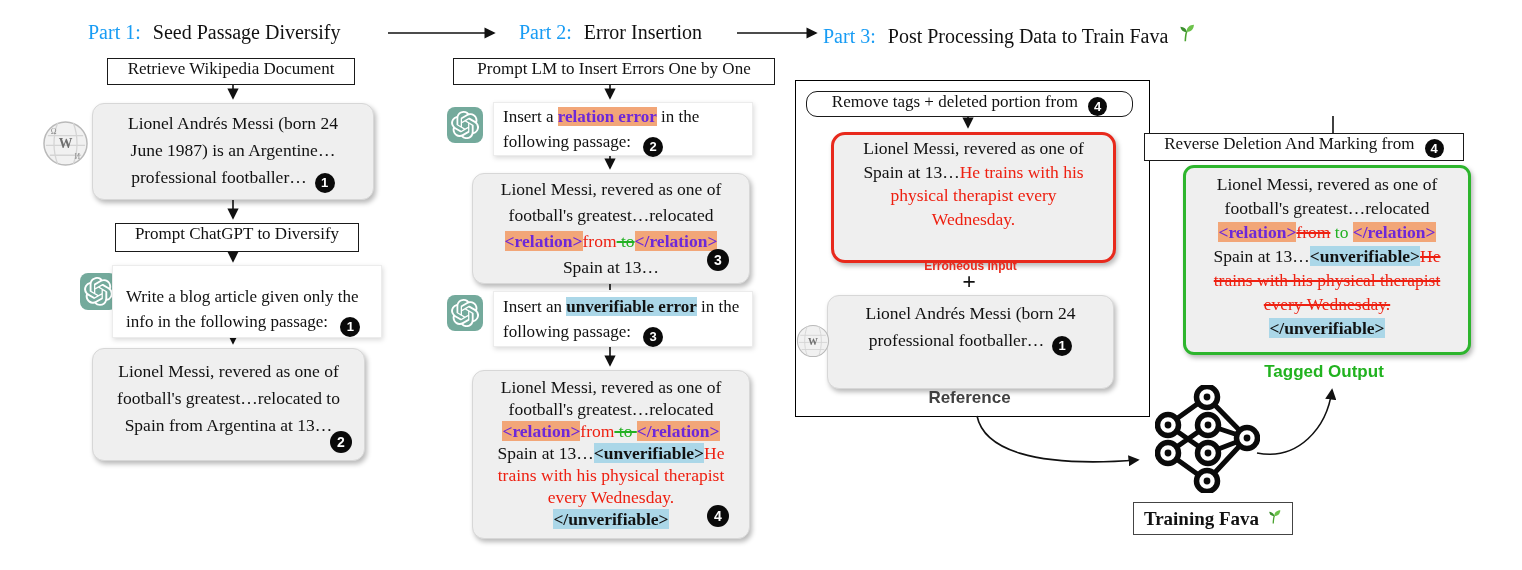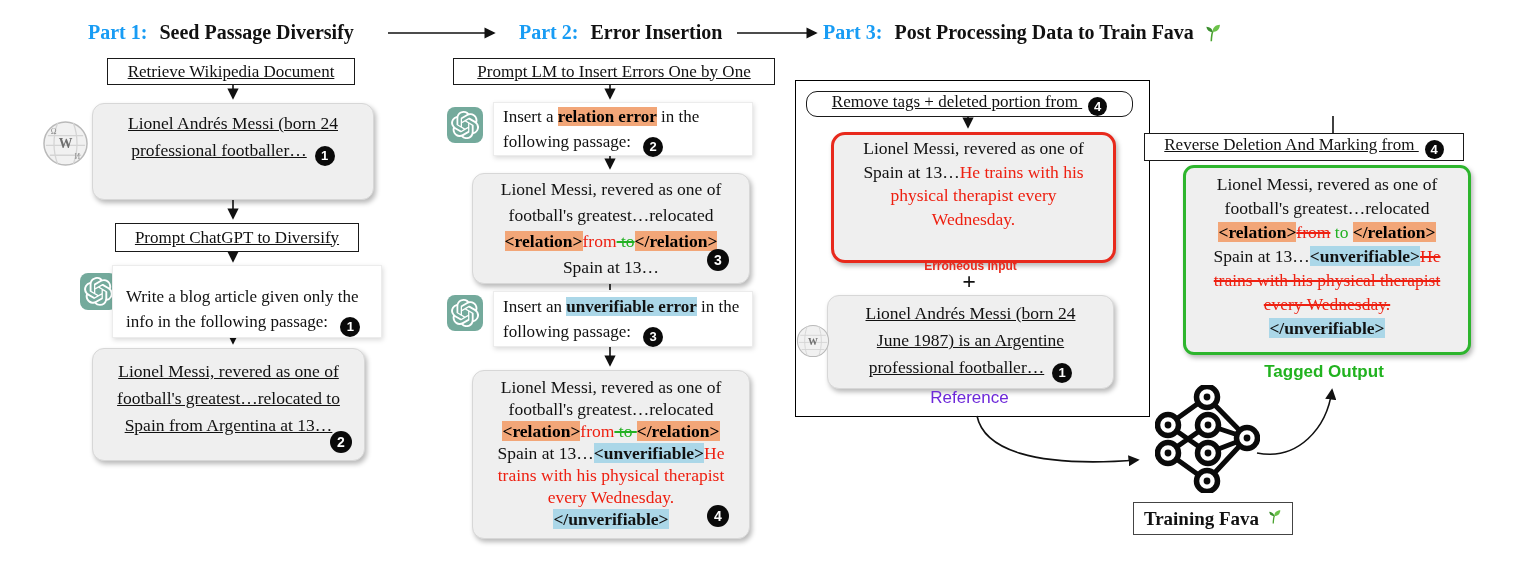--- a/index.html
+++ b/index.html
@@ -1,39 +1,39 @@
 <!DOCTYPE html>
 <html><head>
 <meta charset="utf-8">
 <style>
   html,body{margin:0;padding:0;background:#fff;}
   body{width:1522px;height:570px;position:relative;font-family:"Liberation Serif",serif;color:#111;overflow:hidden;}
   .abs{position:absolute;}
   
-  .part-header{position:absolute;top:21px;font-size:20px;font-weight:bold;white-space:nowrap;display:flex;align-items:flex-start;gap:6px;}
+  .part-header{position:absolute;top:21px;font-size:20px;font-weight:normal;white-space:nowrap;display:flex;align-items:flex-end;gap:6px;}
   .part-label{color:#189CF4;margin-right:6px;}
   #hdr1{left:88px;}
   #hdr2{left:519px;}
   #hdr3{left:823px;}
   
-  .step-box{position:absolute;background:#fff;border:1.5px solid #1a1a1a;display:flex;align-items:center;justify-content:center;font-size:17px;white-space:nowrap;z-index:3;text-decoration:underline;}
+  .step-box{position:absolute;background:#fff;border:1.5px solid #1a1a1a;display:flex;align-items:flex-start;justify-content:center;font-size:17px;white-space:nowrap;z-index:3;}
   .passage-box{position:absolute;background:#efefef;border:1px solid #d7d7d7;border-radius:12px;box-shadow:2px 3px 5px rgba(0,0,0,.28);text-align:center;font-size:17.5px;z-index:3;}
   .prompt-box{position:absolute;background:#fff;border:1px solid #ececec;box-shadow:1px 2px 5px rgba(0,0,0,.15);text-align:left;font-size:17px;padding-left:9px;z-index:3;}
   .rline{white-space:nowrap;}
   .passage-box .rline{line-height:26px;}
   .prompt-box .rline{line-height:25px;}
-  .lh27 .rline{line-height:27px;text-decoration:underline;}
+  .lh27 .rline{line-height:27px;}
   .lh22 .rline{line-height:22px;}
   
   .seg-p{color:#111;}
   .seg-r{color:#ee2011;}
   .seg-g{color:#23b123;}
   .seg-rs{color:#ee2011;text-decoration:line-through;text-decoration-thickness:1.8px;}
   .seg-gs{color:#23b123;text-decoration:line-through;text-decoration-thickness:1.8px;}
-  .seg-ho{background:#f2a678;font-weight:bold;color:#000000;}
+  .seg-ho{background:#f2a678;font-weight:bold;color:#6d28d9;}
   .seg-hb{background:#abd7e8;font-weight:bold;color:#111;}
   .seg-b{display:inline-flex;align-items:center;justify-content:center;width:20px;height:20px;border-radius:50%;background:#0a0a0a;color:#fff;font-family:"Liberation Sans",sans-serif;font-size:13px;font-weight:bold;vertical-align:-4px;margin-left:8px;}
   .step-box .seg-b{width:19px;height:19px;margin-left:6px;}
   .badge-abs{position:absolute;display:flex;align-items:center;justify-content:center;width:22px;height:22px;border-radius:50%;background:#0a0a0a;color:#fff;font-family:"Liberation Sans",sans-serif;font-size:14px;font-weight:bold;z-index:4;}
   
   #p1-step1{left:107px;top:58px;width:246px;height:25px;}
   #p1-wikibox{left:92px;top:103px;width:280px;height:89px;padding-top:6px;}
   #p1-wiki-icon{left:42px;top:120px;width:47px;height:47px;z-index:4;}
   #p1-step2{left:115px;top:223px;width:242px;height:27px;}
   #p1-prompt{left:112px;top:265px;width:255px;height:53px;padding-top:18px;padding-left:13px;}
@@ -52,21 +52,21 @@
   #p2-combined .badge-abs{right:20px;bottom:11px;}
   
   #p3-panel{left:795px;top:80px;width:353px;height:335px;border:1.5px solid #000;background:#fff;z-index:1;}
   #p3-remove{left:806px;top:91px;width:325px;height:24px;border-radius:11px;}
   #p3-errbox{left:831px;top:132px;width:279px;height:123px;border:3px solid #e8291c;border-radius:14px;padding-top:2px;}
   #p3-errbox .rline{line-height:23.5px;}
   #p3-errcap{left:831px;top:259px;width:279px;text-align:center;font-family:"Liberation Sans",sans-serif;font-weight:bold;font-size:12px;color:#e8291c;z-index:3;}
   #p3-plus{left:940px;top:268px;width:58px;text-align:center;font-size:24px;font-weight:bold;z-index:3;}
   #p3-refbox{left:827px;top:295px;width:285px;height:88px;padding-top:4px;}
   #p3-wiki-icon{left:796px;top:324px;width:34px;height:34px;z-index:4;}
-  #p3-refcap{left:827px;top:388px;width:285px;text-align:center;font-family:"Liberation Sans",sans-serif;font-weight:normal;font-size:17px;color:#6d28d9;z-index:3;}
+  #p3-refcap{left:827px;top:388px;width:285px;text-align:center;font-family:"Liberation Sans",sans-serif;font-weight:bold;font-size:17px;color:#404040;z-index:3;}
   #p3-reverse{left:1144px;top:89px;width:318px;height:26px;margin-top:44px;}
   #p3-tagbox{left:1183px;top:165px;width:282px;height:180px;border:3.5px solid #2db52d;border-radius:11px;padding-top:4px;}
   #p3-tagbox .rline{line-height:24px;}
   #p3-tagcap{left:1183px;top:362px;width:282px;text-align:center;font-family:"Liberation Sans",sans-serif;font-weight:bold;font-size:17px;color:#21b21f;z-index:3;}
   #p3-nn{left:1155px;top:385px;width:105px;height:108px;z-index:3;}
   #p3-training{left:1133px;top:502px;width:158px;height:31px;border:1.5px solid #444;background:#fff;display:flex;align-items:center;justify-content:center;gap:5px;font-size:19px;font-weight:bold;z-index:3;}
   
   #arrows{position:absolute;left:0;top:0;width:1522px;height:570px;pointer-events:none;z-index:2;}
   .icon-wrap{position:absolute;}
   .openai-bg{width:100%;height:100%;background:#74AA9C;border-radius:8px;display:flex;align-items:center;justify-content:center;}
@@ -103,20 +103,21 @@
     <path d="M6 16h36M4 26h40M8 36h32" stroke="#d4d4d4" stroke-width="1.3" fill="none"></path>
     <path d="M16 3c-5 13-5 29 0 42M32 3c5 13 5 29 0 42" stroke="#d4d4d4" stroke-width="1.3" fill="none"></path>
     <text x="24" y="29" font-family="Liberation Serif,serif" font-size="14" font-weight="bold" fill="#6f6f6f" text-anchor="middle">W</text>
     <text x="12" y="14" font-family="Liberation Serif,serif" font-size="8" fill="#8a8a8a" text-anchor="middle">Ω</text>
     <text x="36" y="40" font-family="Liberation Serif,serif" font-size="8" fill="#8a8a8a" text-anchor="middle">И</text>
   </svg>
 </div>
 
 <div class="passage-box lh27" id="p1-wikibox">
     <div class="rline"><span class="seg-p">Lionel Andrés Messi (born 24</span></div>
+    <div class="rline"><span class="seg-p">June 1987) is an Argentine…</span></div>
     <div class="rline"><span class="seg-p">professional footballer…</span><span class="seg-b">1</span></div>
   </div>
 
 <div class="step-box" id="p1-step2">
     <span>Prompt ChatGPT to Diversify</span>
   </div>
 
 <div class="icon-wrap" id="p1-openai">
   <div class="openai-bg">
       <svg viewBox="0 0 24 24">
@@ -202,21 +203,20 @@
 <div class="icon-wrap" id="p3-wiki-icon">
   <svg viewBox="0 0 48 48" width="34" height="34">
     <circle cx="24" cy="24" r="22" fill="#f1f1f1" stroke="#b9b9b9" stroke-width="1.5"></circle>
     <path d="M6 16h36M4 26h40M8 36h32" stroke="#d4d4d4" stroke-width="1.3" fill="none"></path>
     <path d="M16 3c-5 13-5 29 0 42M32 3c5 13 5 29 0 42" stroke="#d4d4d4" stroke-width="1.3" fill="none"></path>
     <text x="24" y="29" font-family="Liberation Serif,serif" font-size="14" font-weight="bold" fill="#6f6f6f" text-anchor="middle">W</text>
   </svg>
 </div>
 <div class="passage-box lh27" id="p3-refbox">
     <div class="rline"><span class="seg-p">Lionel Andrés Messi (born 24</span></div>
-    <div class="rline"><span class="seg-p">June 1987) is an Argentine</span></div>
     <div class="rline"><span class="seg-p">professional footballer…</span><span class="seg-b">1</span></div>
   </div>
 <div class="abs" id="p3-refcap">Reference</div>
 
 <div class="step-box" id="p3-reverse">
     <div class="rline"><span class="seg-p">Reverse Deletion And Marking from </span><span class="seg-b">4</span></div>
   </div>
 
 <div class="passage-box" id="p3-tagbox">
     <div class="rline"><span class="seg-p">Lionel Messi, revered as one of</span></div>

